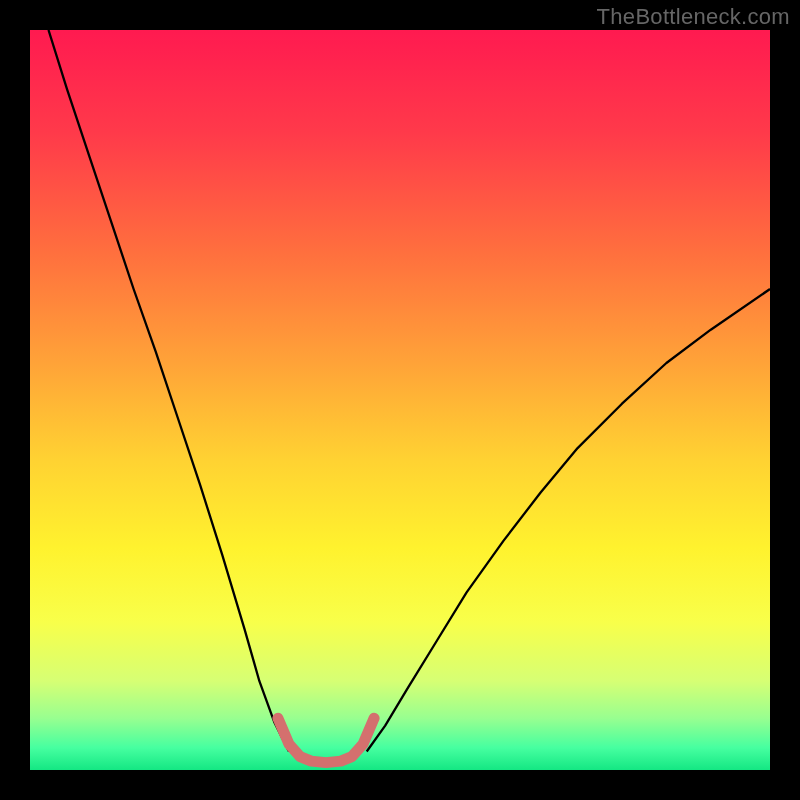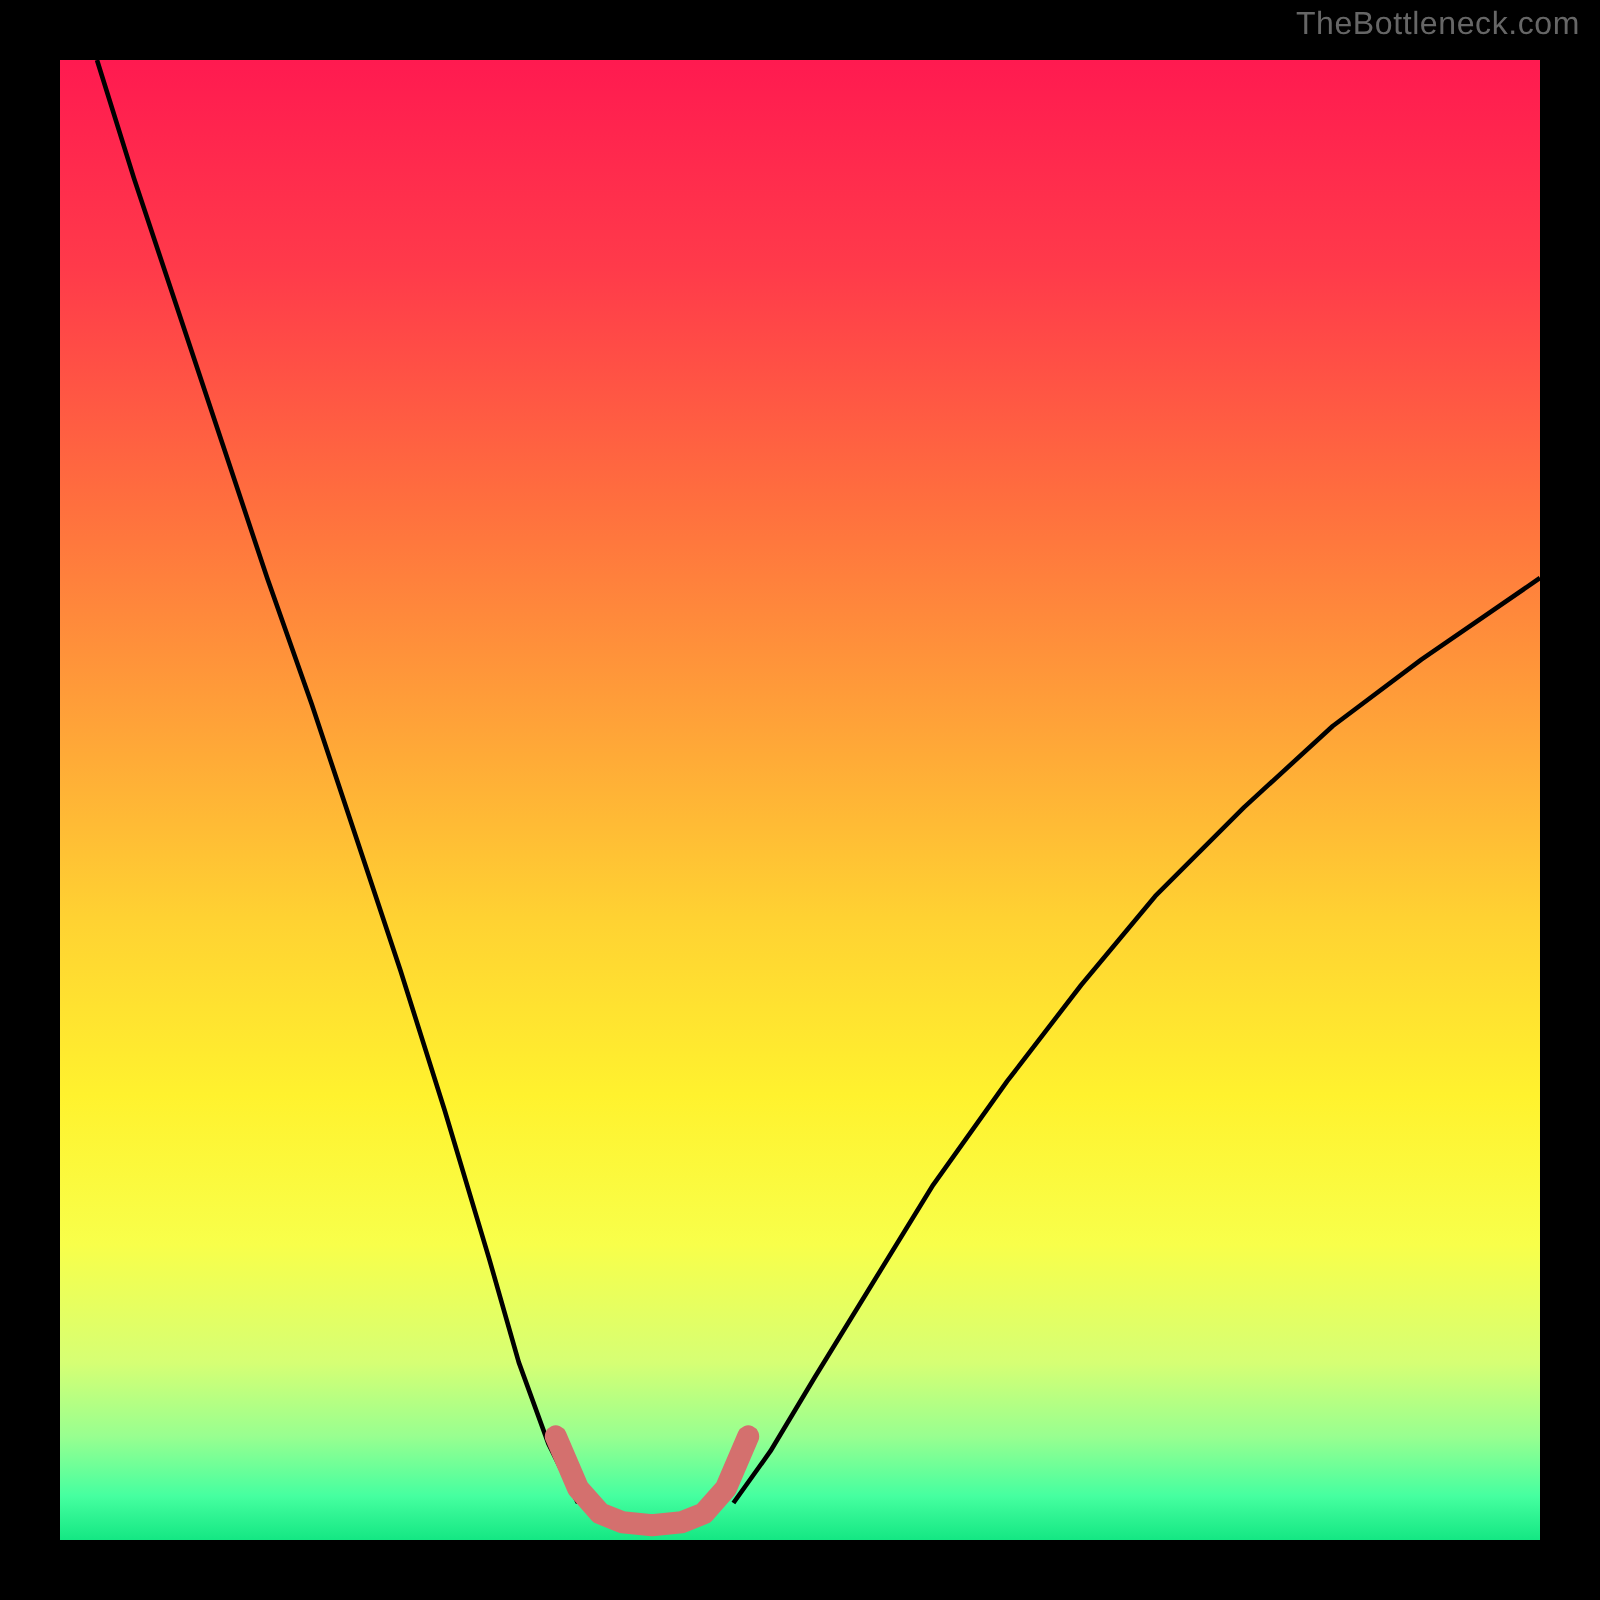--- a/index.html
+++ b/index.html
@@ -24,21 +24,21 @@
     left: 30px;
     top: 30px;
     width: 740px;
     height: 740px;
   }
   .watermark {
     position: absolute;
     top: 4px;
     right: 10px;
     color: #666;
-    font-size: 16px;
+    font-size: 22px;
     font-weight: 500;
     letter-spacing: 0.3px;
     user-select: none;
   }
   svg {
     display: block;
   }
 </style>
 </head>
 <body>

